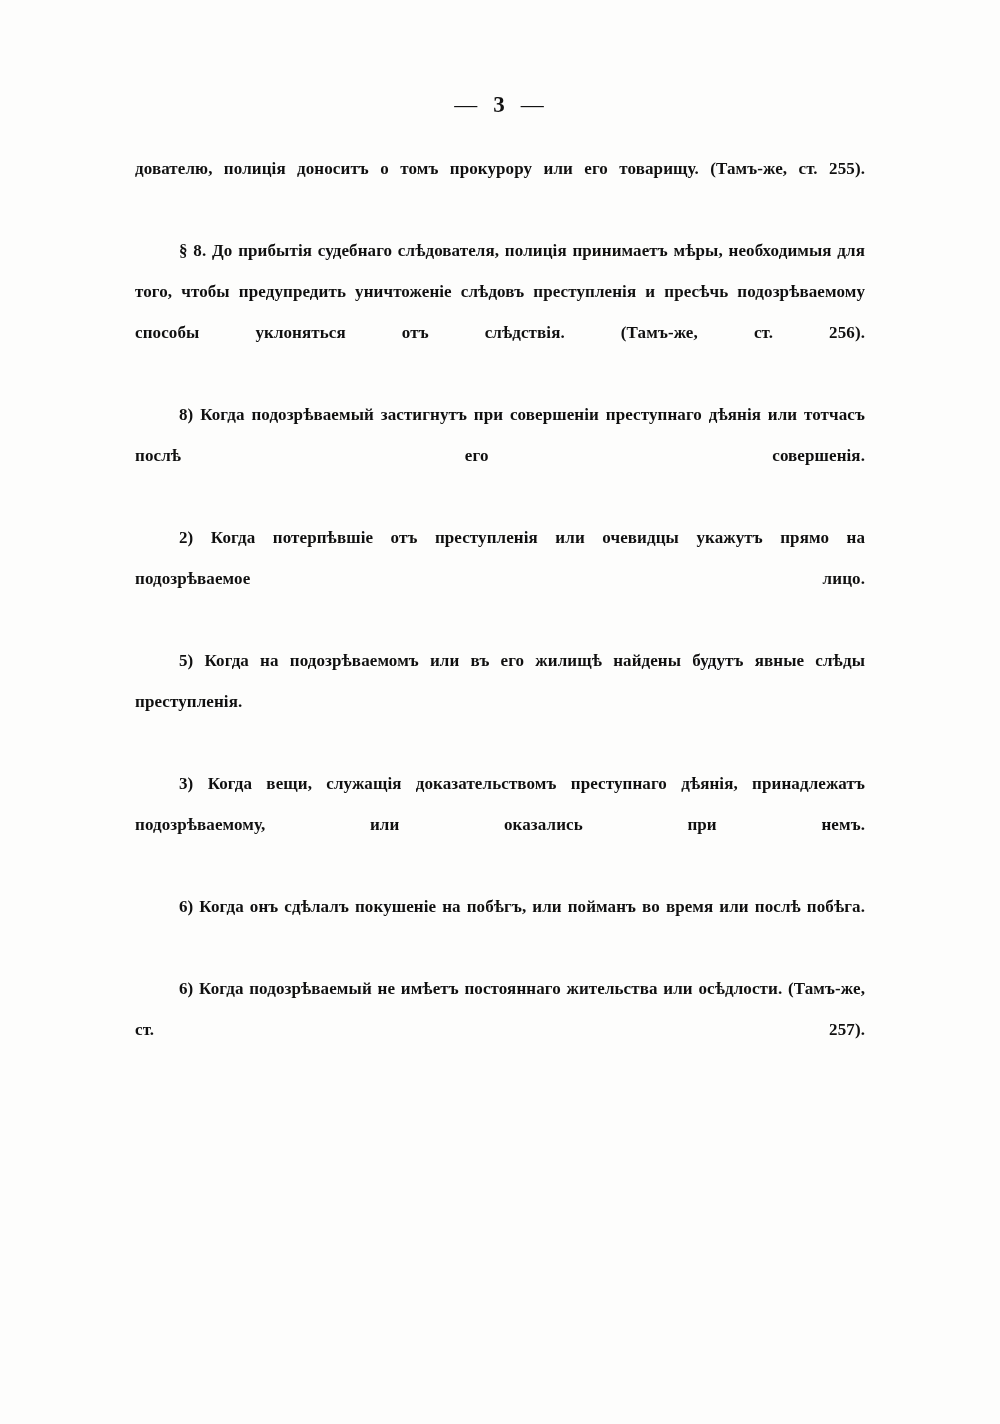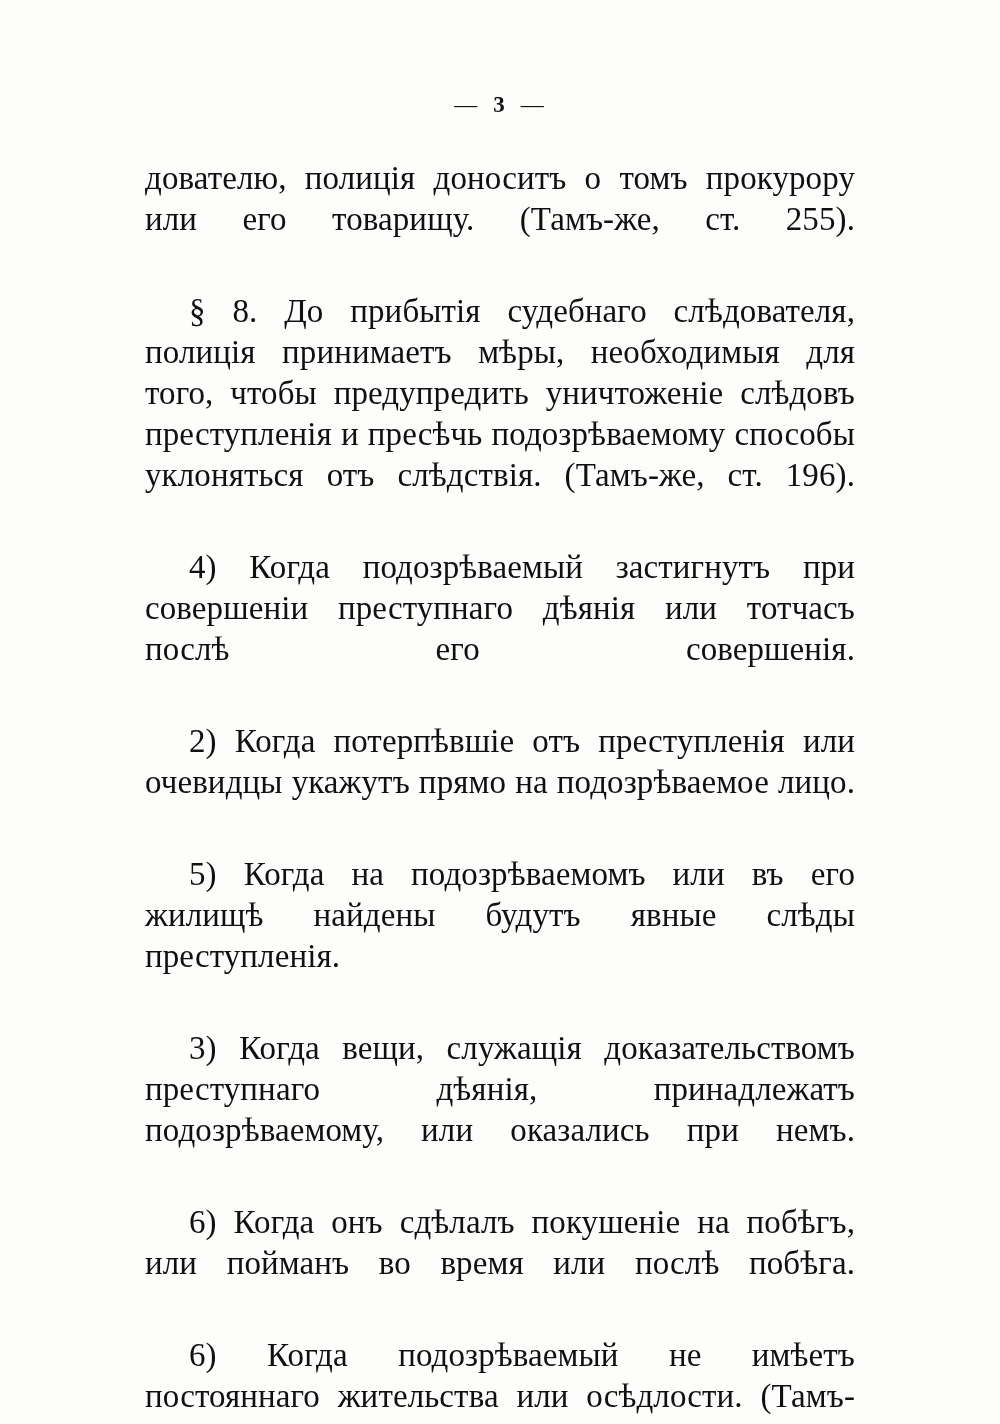--- a/index.html
+++ b/index.html
@@ -32,27 +32,27 @@
     padding: 0 14px;
     font-weight: 400;
   }
   .body-col {
     position: absolute;
     top: 148px;
     left: 135px;
     width: 730px;
   }
   p.para {
-    margin: 10px;
-    font-size: 33px;
+    margin: 0;
+    font-size: 17px;
     line-height: 41px;
     text-align: justify;
     text-justify: inter-word;
     letter-spacing: 0.1px;
-    font-weight: 400;
+    font-weight: 700;
     color: #101010;
     -webkit-font-smoothing: none;
   }
   p.para.indent {
     text-indent: 44px;
   }
   
   p.para:after {
     content: "";
     display: inline-block;
@@ -63,22 +63,22 @@
 <body>
 
 <div class="page">
 
   <div class="page-header">
     <span class="dash">—</span><span>3</span><span class="dash">—</span>
   </div>
 
   <div class="body-col">
     <p class="para">дователю, полиція доноситъ о томъ прокурору или его товарищу. (Тамъ-же, ст. 255).</p>
-    <p class="para indent">§ 8. До прибытія судебнаго слѣдователя, полиція принимаетъ мѣры, необходимыя для того, чтобы предупредить уничтоженіе слѣдовъ преступленія и пресѣчь подозрѣваемому способы уклоняться отъ слѣдствія. (Тамъ-же, ст. 196).</p>
-    <p class="para indent">4) Когда подозрѣваемый застигнутъ при совершеніи преступнаго дѣянія или тотчасъ послѣ его совершенія.</p>
+    <p class="para indent">§ 8. До прибытія судебнаго слѣдователя, полиція принимаетъ мѣры, необходимыя для того, чтобы предупредить уничтоженіе слѣдовъ преступленія и пресѣчь подозрѣваемому способы уклоняться отъ слѣдствія. (Тамъ-же, ст. 256).</p>
+    <p class="para indent">8) Когда подозрѣваемый застигнутъ при совершеніи преступнаго дѣянія или тотчасъ послѣ его совершенія.</p>
     <p class="para indent">2) Когда потерпѣвшіе отъ преступленія или очевидцы укажутъ прямо на подозрѣваемое лицо.</p>
     <p class="para indent">5) Когда на подозрѣваемомъ или въ его жилищѣ найдены будутъ явные слѣды преступленія.</p>
     <p class="para indent">3) Когда вещи, служащія доказательствомъ преступнаго дѣянія, принадлежатъ подозрѣваемому, или оказались при немъ.</p>
     <p class="para indent">6) Когда онъ сдѣлалъ покушеніе на побѣгъ, или пойманъ во время или послѣ побѣга.</p>
     <p class="para indent">6) Когда подозрѣваемый не имѣетъ постояннаго жительства или осѣдлости. (Тамъ-же, ст. 257).</p>
 
   </div>
 
 </div>
 

